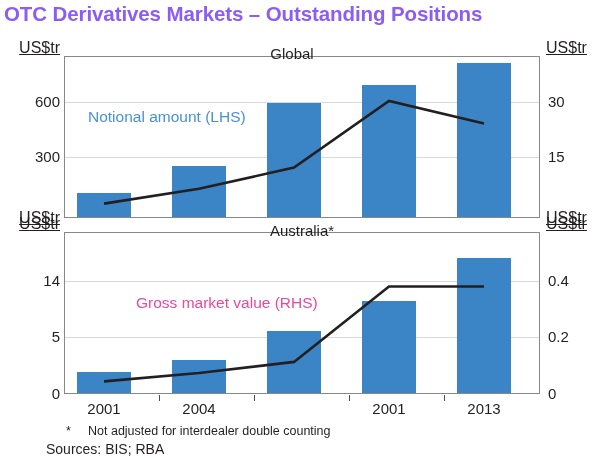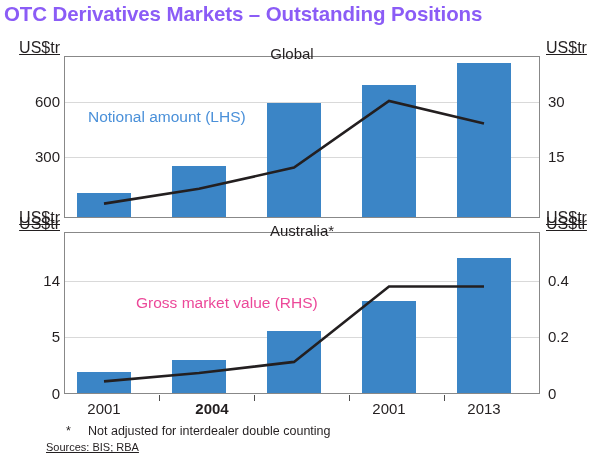--- a/index.html
+++ b/index.html
@@ -52,21 +52,21 @@
     position:absolute;font-size:15px;color:#231f20;
     text-align:center;white-space:nowrap;
   }
   .tickmark{position:absolute;width:1px;background:#4d4d4d;}
 
   .footnote{
     position:absolute;font-size:12.5px;color:#231f20;white-space:nowrap;
   }
   #fn-star{left:66px;top:424px;}
   #fn-text{left:88px;top:424px;}
-  #sources{left:46px;top:441px;font-size:11px;text-decoration:underline;}
+  #sources{left:46px;top:441px;font-size:14px;}
 </style>
 </head>
 <body>
 
 <div id="chart-root">
 
   <div class="title">OTC Derivatives Markets – Outstanding Positions</div>
 
   <div class="ax unit left" id="top-left-unit" style="left:4px;top:39px;width:56px;">US$tr</div>
   <div class="ax unit right" id="top-right-unit" style="left:546px;top:39px;width:56px;">US$tr</div>
@@ -134,21 +134,21 @@
 
   <div class="panel-label" style="left:232px;top:222px;width:140px;">Australia*</div>
   <div class="series-label rhs" style="left:136px;top:294px;">Gross market value (RHS)</div>
 
   <div class="tickmark" style="left:159px;top:395px;height:6px;"></div>
   <div class="tickmark" style="left:254px;top:395px;height:6px;"></div>
   <div class="tickmark" style="left:349px;top:395px;height:6px;"></div>
   <div class="tickmark" style="left:444px;top:395px;height:6px;"></div>
 
   <div class="xtick" style="left:64px;top:400px;width:80px;">2001</div>
-  <div class="xtick" style="left:172px;top:400px;width:80px;font-weight:bold;">2004</div>
+  <div class="xtick" style="left:159px;top:400px;width:80px;">2004</div>
   <div class="xtick" style="left:349px;top:400px;width:80px;">2001</div>
   <div class="xtick" style="left:444px;top:400px;width:80px;">2013</div>
 
   <div class="footnote" id="fn-star">*</div>
   <div class="footnote" id="fn-text">Not adjusted for interdealer double counting</div>
   <div class="footnote" id="sources">Sources: BIS; RBA</div>
 
 </div>
 
 </body></html>

